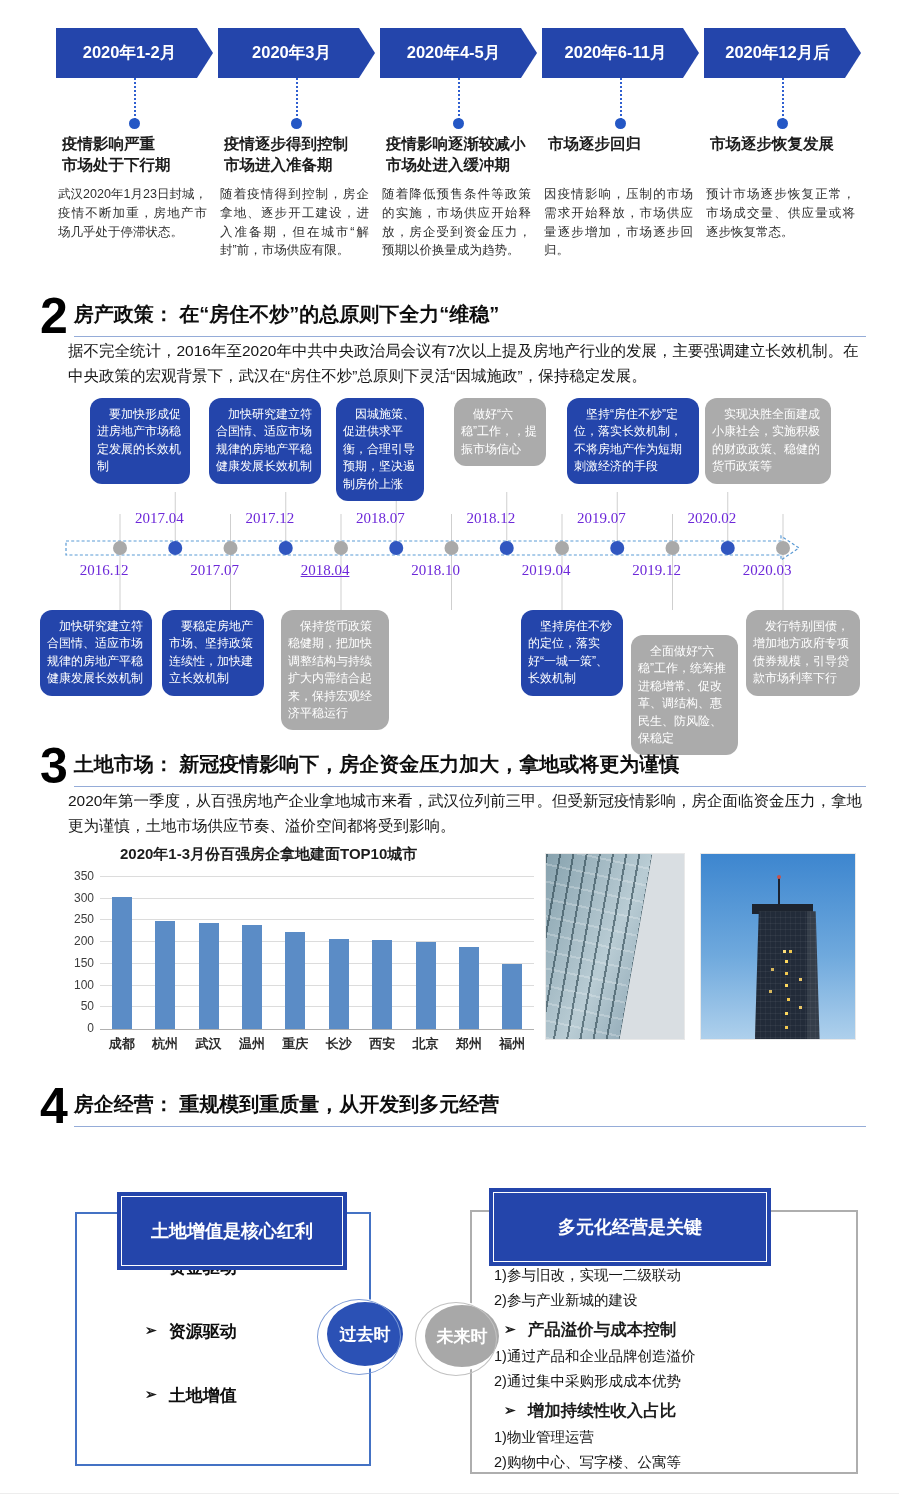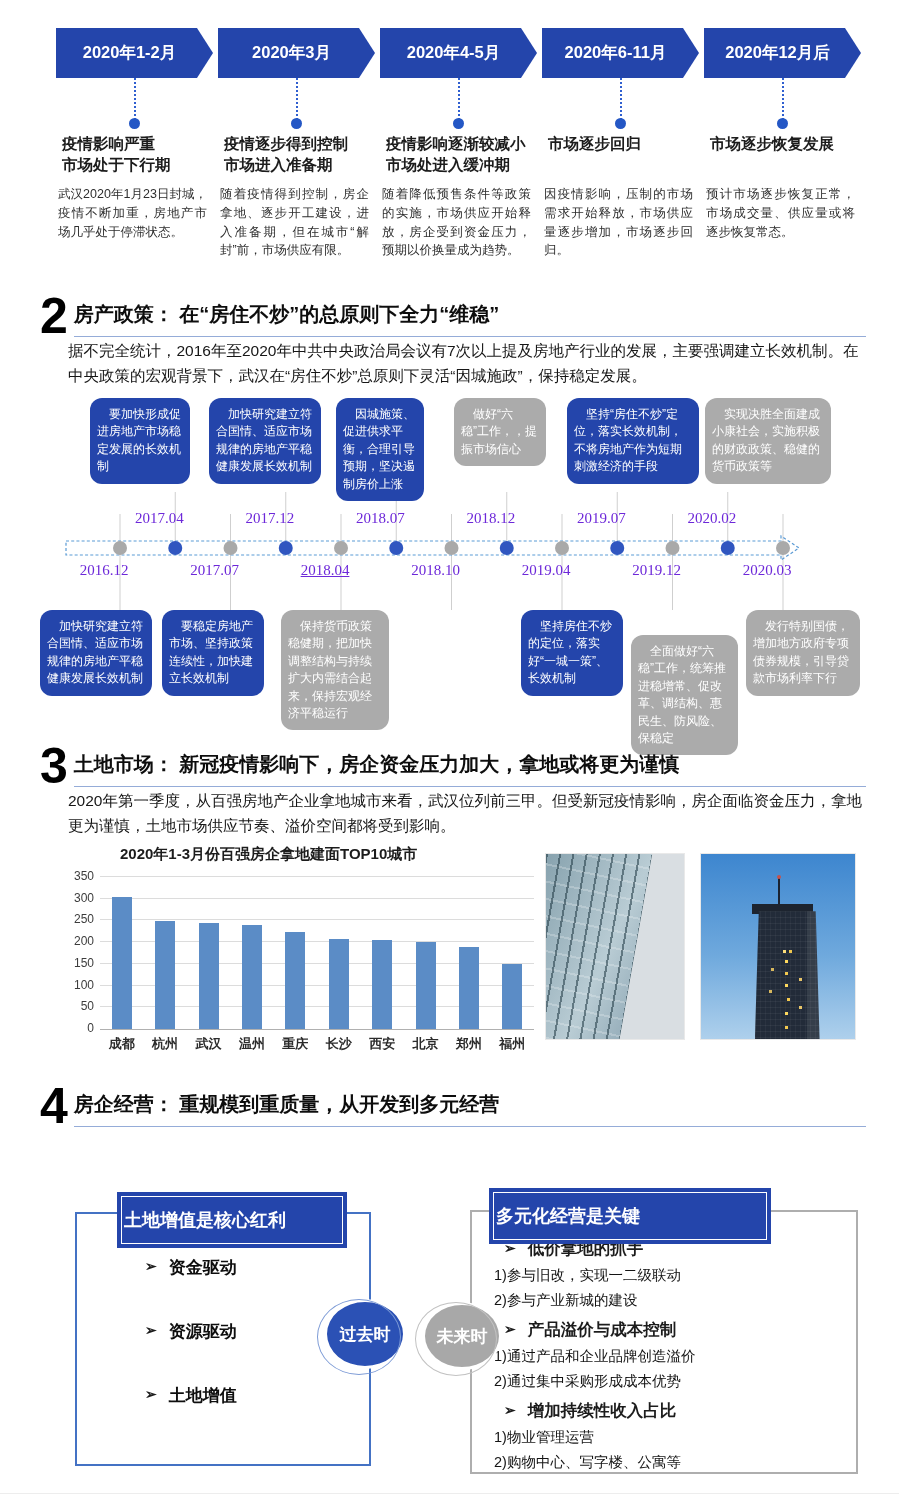--- a/index.html
+++ b/index.html
@@ -71,21 +71,21 @@
       0 66px 0 #f3c94f,0 80px 0 #ffd95e,0 94px 0 #f3c94f,14px 18px 0 #e8c569,14px 46px 0 #e8c569,
       -14px 8px 0 #d8b85e,-16px 30px 0 #d8b85e,-2px -10px 0 #ffdf7a,4px -10px 0 #f0c84e;}
 
   
   .op-diagram{position:absolute;top:1185px;left:0;width:899px;height:310px;}
   .op-box{position:absolute;background:#fff;box-sizing:border-box;}
   .op-box.left{left:75px;top:27px;width:296px;height:254px;border:2px solid #4472c4;}
   .op-box.right{left:470px;top:25px;width:388px;height:264px;border:2px solid #aeaeae;}
   .op-banner{position:absolute;background:#2445ab;padding:4px;box-sizing:border-box;z-index:3;}
   .op-banner .frame{border:1.5px solid #fff;color:#fff;font-weight:bold;font-size:18px;
-                    padding:11px 2px;}
+                    text-align:center;padding:22px 2px;}
   .op-banner.left-b{left:117px;top:7px;width:230px;}
   .op-banner.right-b{left:489px;top:3px;width:282px;}
   .op-items{position:absolute;left:68px;top:42px;display:flex;flex-direction:column;gap:41px;}
   .op-item{display:flex;gap:12px;font-size:17px;font-weight:bold;color:#0e0e0e;}
   .bullet{font-size:14px;color:#1a1a1a;transform:translateY(2px);}
   .op-groups{position:absolute;left:22px;top:26px;width:350px;}
   .op-group{margin-bottom:9px;}
   .op-head{display:flex;gap:12px;font-size:16.5px;font-weight:bold;padding-left:10px;margin-bottom:2px;}
   .op-line{font-size:14.5px;margin-top:6px;color:#141414;}
   .bubble{position:absolute;border-radius:50%;color:#fff;font-weight:bold;font-size:17px;

